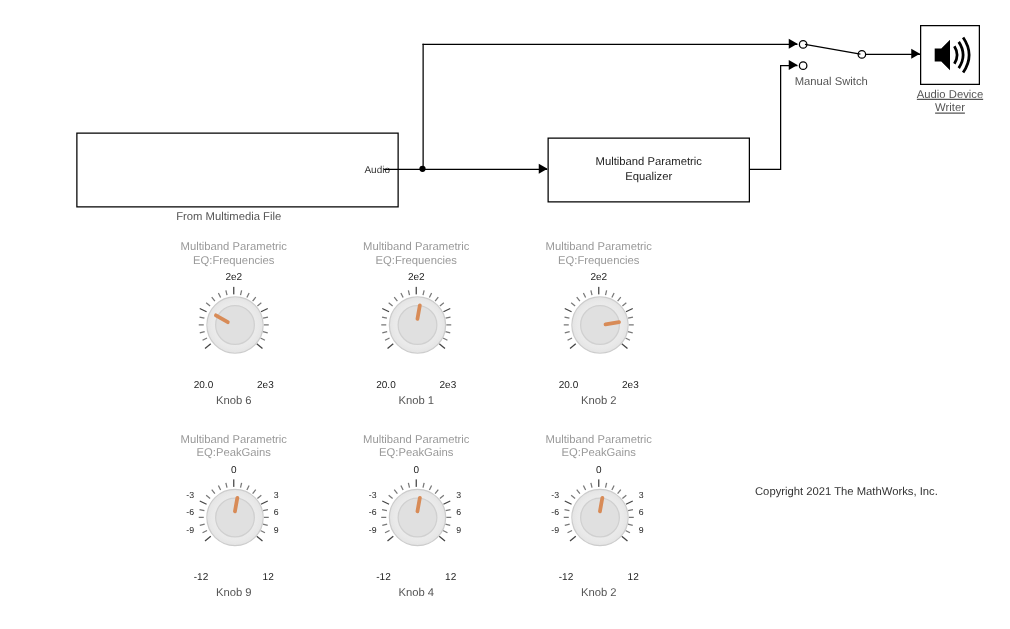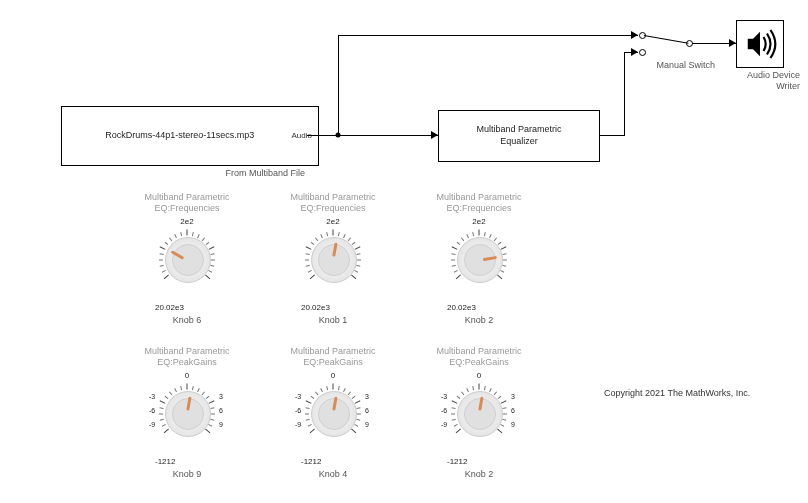--- a/index.html
+++ b/index.html
@@ -21,21 +21,21 @@
     text-align: center;
     display: flex;
     flex-direction: column;
     align-items: center;
     justify-content: center;
     font-size: 9px;
     line-height: 1.3;
   }
   .block-label {
     position: absolute;
-    text-align: right;
+    text-align: center;
     font-size: 9px;
     color: #555;
   }
   .port-label {
     font-size: 8px;
     color: #333;
   }
   .wire {
     position: absolute;
     background: #000;
@@ -99,23 +99,25 @@
     margin-bottom: 1px;
   }
   .knob-dial-wrap {
     position: relative;
     width: 64px;
     height: 64px;
     margin: 0 auto 2px auto;
   }
   .knob-bottom-labels {
     display: flex;
+    justify-content: space-between;
     width: 64px;
     margin: 12px auto 3px auto;
     font-size: 8px;
+    gap: 32px;
   }
   .knob-name {
     color: #555;
     font-size: 9px;
   }
   .knob-ring {
     position: absolute;
     left: 10px; top: 10px;
     width: 44px; height: 44px;
     border-radius: 50%;
@@ -156,26 +158,25 @@
     font-size: 9px;
     color: #333;
   }
 </style>
 </head>
 <body>
 
 <div class="block" style="left:61px; top:106px; width:244px; height:58px; padding:0 6px;">
   <div style="display:flex; width:100%; align-items:center;">
     <div style="flex:1; text-align:center;">
-      <div>RockDrums-44p1-stereo-11secs.mp3</div>
     </div>
     <div class="port-label">Audio</div>
   </div>
 </div>
-<div class="block-label" style="left:61px; top:168px; width:244px;">From Multiband File</div>
+<div class="block-label" style="left:61px; top:168px; width:244px;">From Multimedia File</div>
 
 <div class="wire h" style="left:307px; top:135px; width:131px;"></div>
 <div class="node" style="left:338px; top:135px;"></div>
 <div class="arrowhead right" style="left:431px; top:135px;"></div>
 
 <div class="wire v" style="left:338px; top:35px; height:100px;"></div>
 <div class="wire h" style="left:338px; top:35px; width:300px;"></div>
 <div class="arrowhead right" style="left:631px; top:35px;"></div>
 
 <div class="block" style="left:438px; top:110px; width:160px; height:50px;">
@@ -198,21 +199,21 @@
 <div class="arrowhead right" style="left:729px; top:43px;"></div>
 
 <div class="speaker-icon" style="left:736px; top:20px; width:46px; height:46px;">
   <svg viewBox="0 0 48 48" width="42" height="42">
     <path d="M10 18 L16 18 L24 10 L24 38 L16 30 L10 30 Z" fill="#000"></path>
     <path d="M28 16 Q33 24 28 32" stroke="#000" stroke-width="2.5" fill="none"></path>
     <path d="M32 12 Q40 24 32 36" stroke="#000" stroke-width="2.5" fill="none"></path>
     <path d="M36 8 Q47 24 36 40" stroke="#000" stroke-width="2.5" fill="none"></path>
   </svg>
 </div>
-<div class="block-label" style="left:720px; top:70px; width:80px; line-height:1.2;">
+<div class="block-label" style="left:720px; top:70px; width:80px; line-height:1.2;text-decoration:underline;">
   <span>Audio Device</span><br>
   <span>Writer</span>
 </div>
 
 <div id="knobs-container">
     <div class="knob-group" style="left: 127px; top: 192px;">
       <div class="knob-title">Multiband Parametric<br>EQ:Frequencies</div>
       <div class="knob-top-label">2e2</div>
       <div class="knob-dial-wrap">
         <div class="tick major" style="transform: rotate(-220deg) translate(24px, 0px);"></div>

